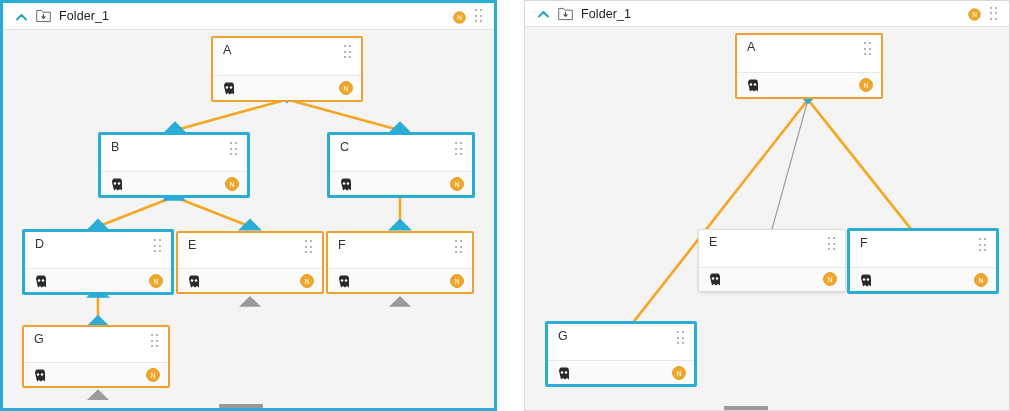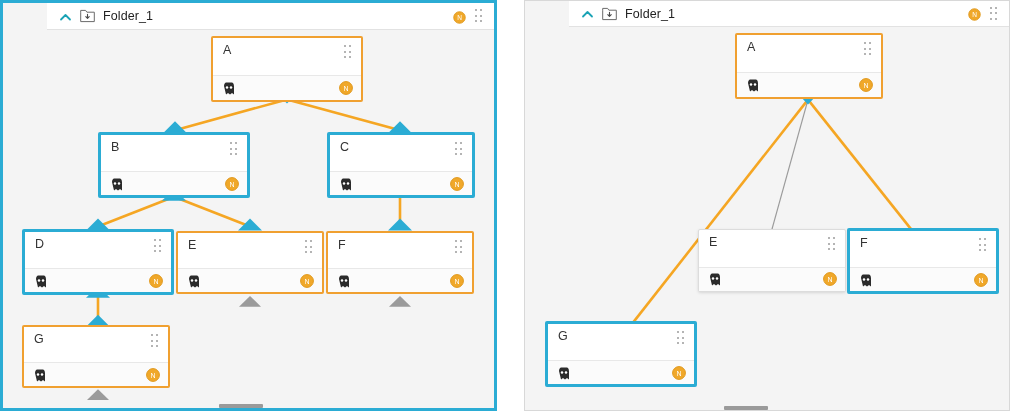--- a/index.html
+++ b/index.html
@@ -5,21 +5,21 @@
   html,body{margin:0;padding:0;background:#ffffff;}
   body{width:1010px;height:411px;font-family:"Liberation Sans",sans-serif;-webkit-font-smoothing:antialiased;}
   .stage{position:relative;width:1010px;height:411px;overflow:hidden;background:#ffffff;}
 
   
   .panel{position:absolute;box-sizing:border-box;background:#f4f4f4;overflow:hidden;}
   .panel.selected{border:3px solid #2bacd4;}
   .panel.plain{border:1px solid #d8d8d8;}
 
   .panel-header{position:absolute;left:0;top:0;right:0;height:27px;background:#ffffff;
-    border-bottom:1px solid #e2e2e2;display:flex;align-items:center;box-sizing:border-box;margin-left:44px;}
+    border-bottom:1px solid #e2e2e2;display:flex;align-items:center;box-sizing:border-box;}
   .panel.plain .panel-header{height:26px;}
 
   .hdr-left{display:flex;align-items:center;gap:8px;padding-left:12px;}
   .hdr-right{margin-left:auto;display:flex;align-items:center;gap:9px;padding-right:11px;}
 
   .chevron{width:13px;height:13px;display:block;}
   .folder-ico{width:15px;height:14px;display:block;}
   .hdr-title{font-size:12.5px;color:#222;letter-spacing:.1px;}
 
   .panel-body{position:absolute;left:0;right:0;bottom:0;top:27px;background:#f4f4f4;}

